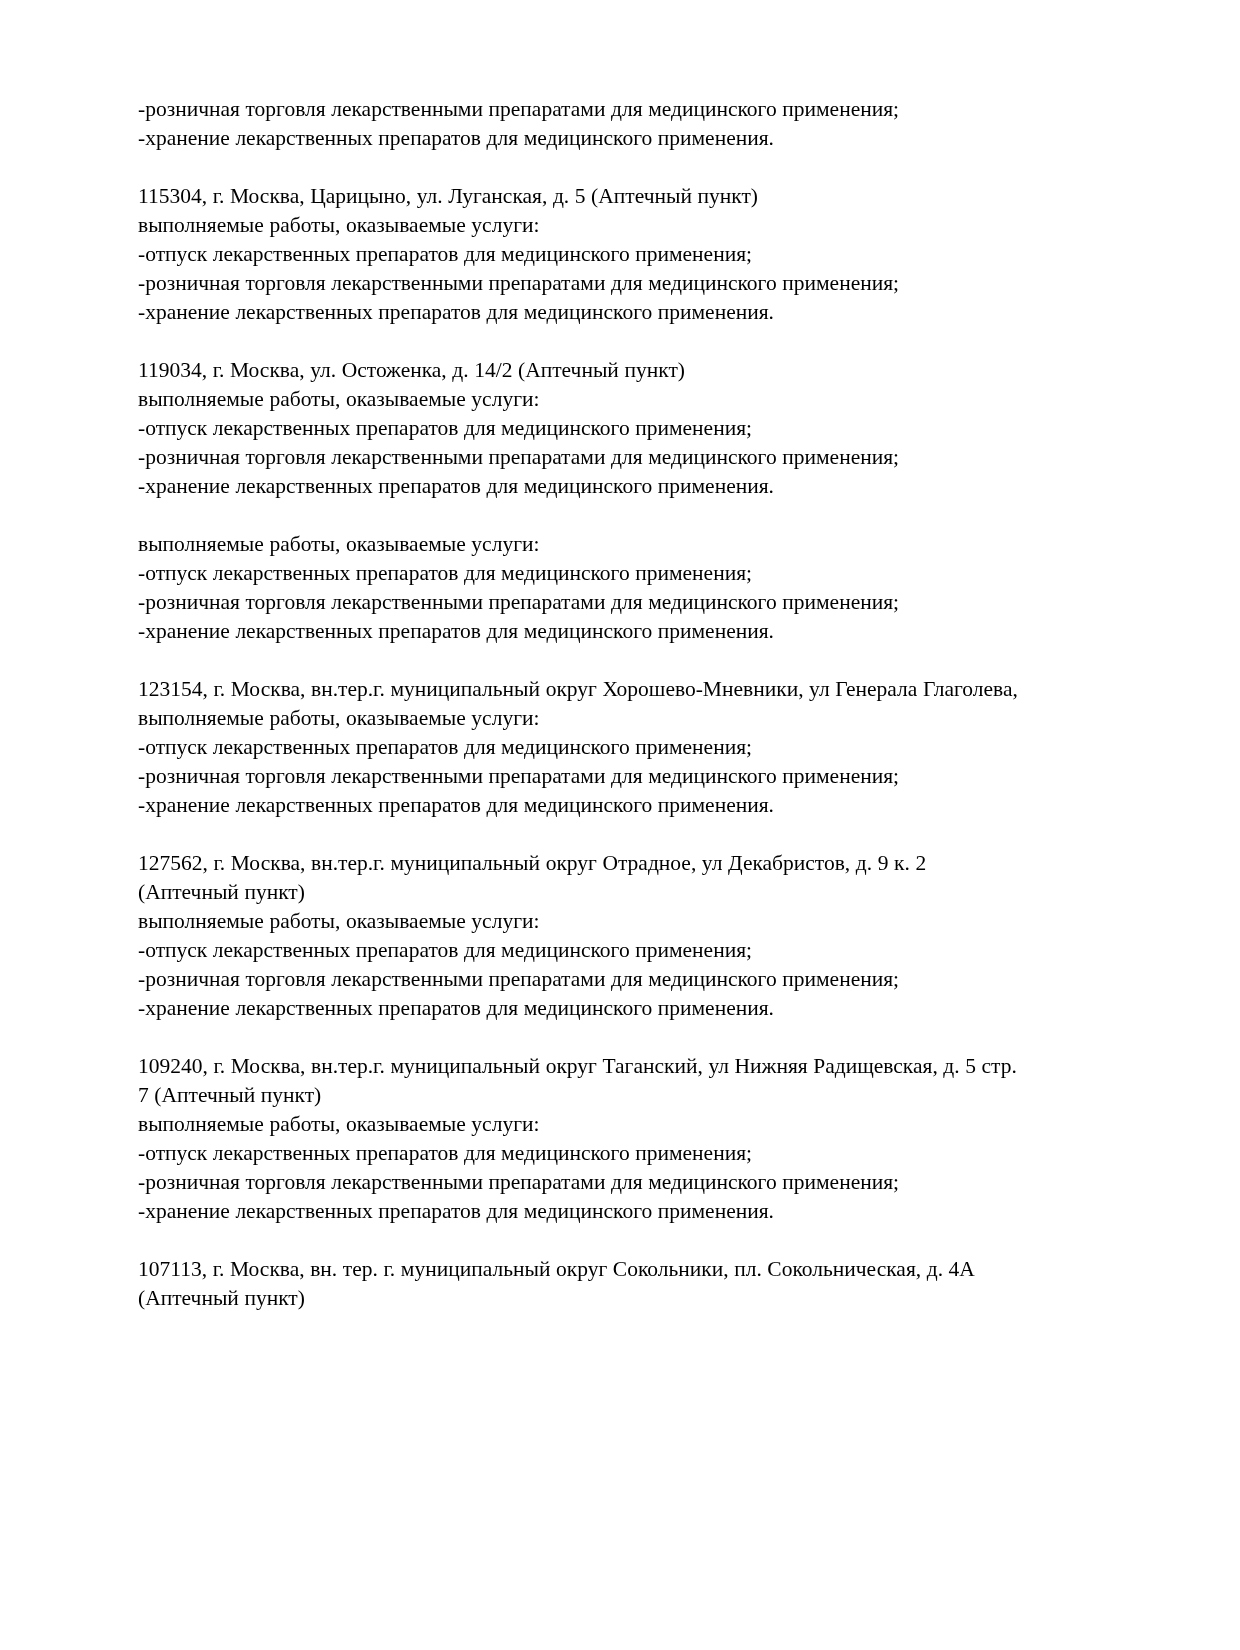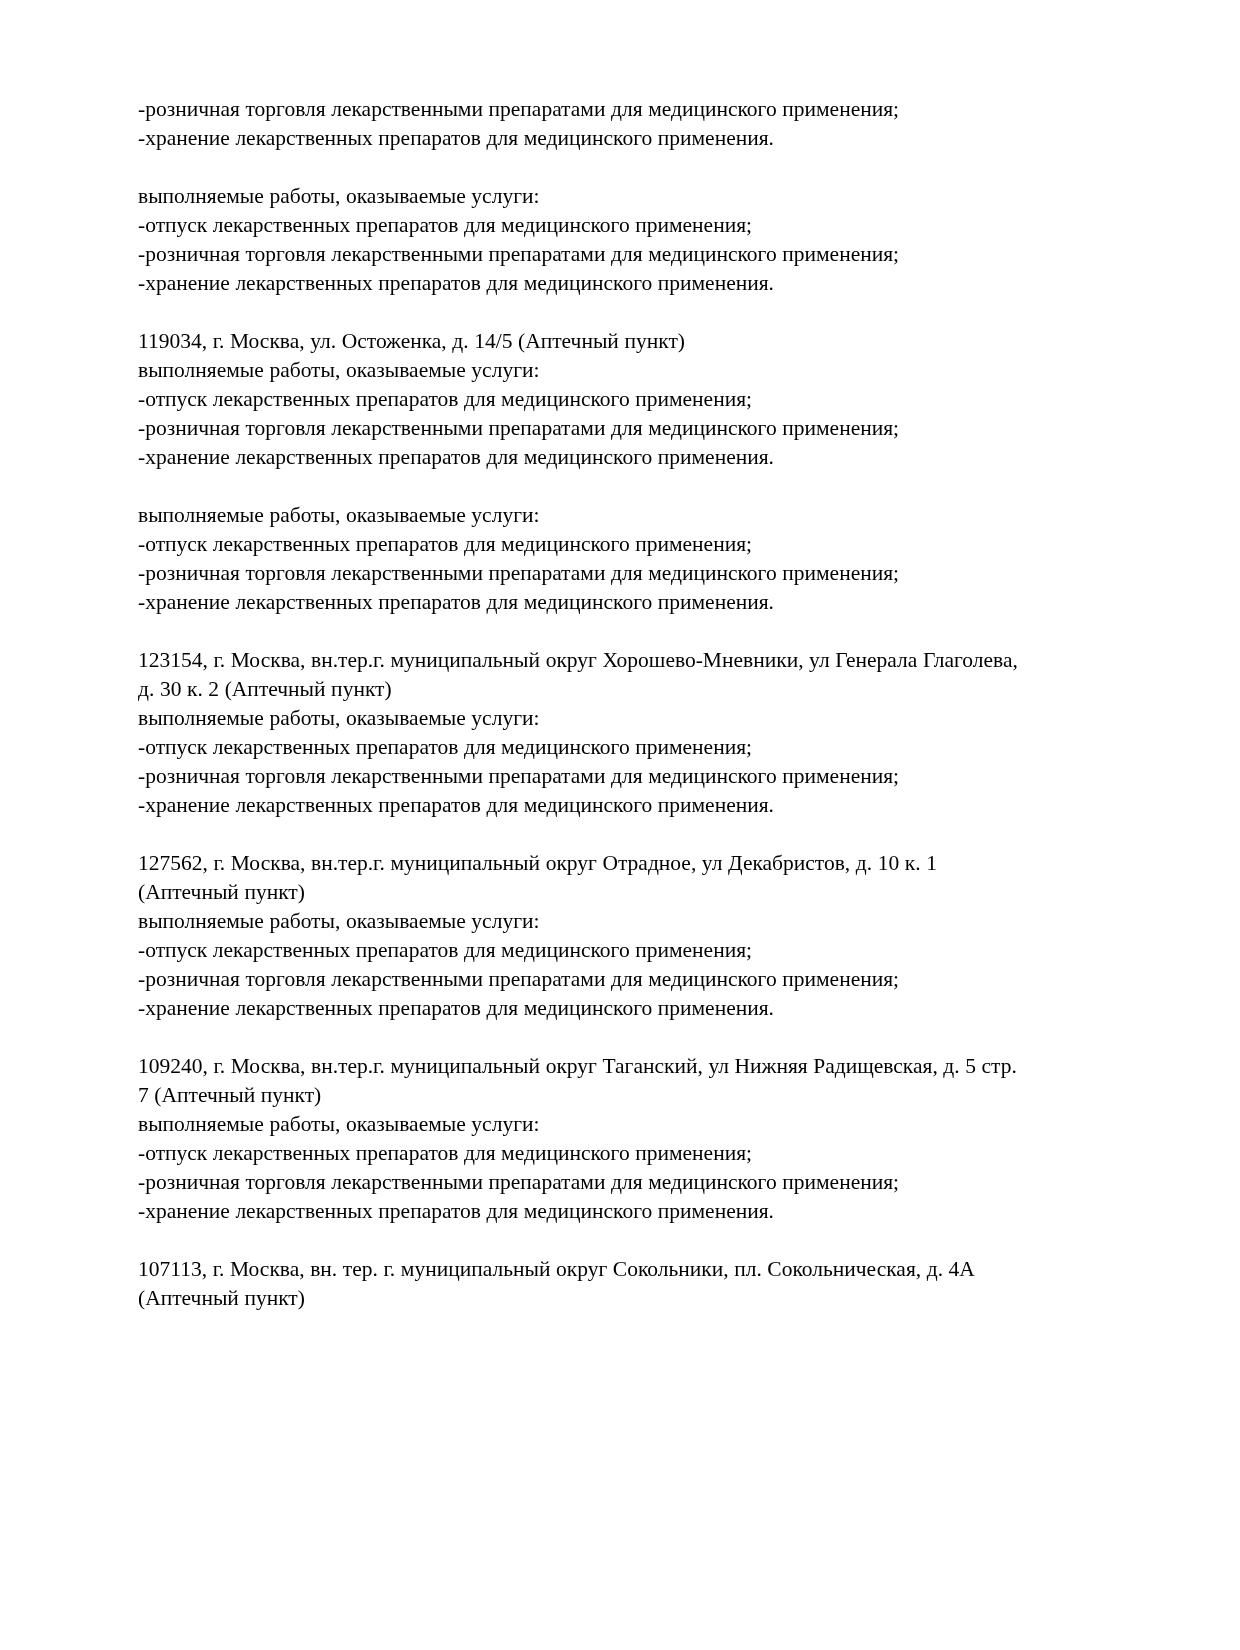--- a/index.html
+++ b/index.html
@@ -46,48 +46,48 @@
 </head>
 <body>
 
 <div class="page">
   <div class="doc-body" id="doc-body">
       <div class="block">
         <p class="line">-розничная торговля лекарственными препаратами для медицинского применения;</p>
         <p class="line">-хранение лекарственных препаратов для медицинского применения.</p>
       </div>
       <div class="block">
+        <p class="line addr">115304, г. Москва, Царицыно, ул. Луганская, д. 5 (Аптечный пункт)</p>
         <p class="line">выполняемые работы, оказываемые услуги:</p>
         <p class="line">-отпуск лекарственных препаратов для медицинского применения;</p>
         <p class="line">-розничная торговля лекарственными препаратами для медицинского применения;</p>
         <p class="line">-хранение лекарственных препаратов для медицинского применения.</p>
       </div>
       <div class="block">
-        <p class="line addr">119034, г. Москва, ул. Остоженка, д. 14/5 (Аптечный пункт)</p>
+        <p class="line addr">119034, г. Москва, ул. Остоженка, д. 14/2 (Аптечный пункт)</p>
         <p class="line">выполняемые работы, оказываемые услуги:</p>
         <p class="line">-отпуск лекарственных препаратов для медицинского применения;</p>
         <p class="line">-розничная торговля лекарственными препаратами для медицинского применения;</p>
         <p class="line">-хранение лекарственных препаратов для медицинского применения.</p>
       </div>
       <div class="block">
         <p class="line">выполняемые работы, оказываемые услуги:</p>
         <p class="line">-отпуск лекарственных препаратов для медицинского применения;</p>
         <p class="line">-розничная торговля лекарственными препаратами для медицинского применения;</p>
         <p class="line">-хранение лекарственных препаратов для медицинского применения.</p>
       </div>
       <div class="block">
         <p class="line addr">123154, г. Москва, вн.тер.г. муниципальный округ Хорошево-Мневники, ул Генерала Глаголева,</p>
-        <p class="line">д. 30 к. 2 (Аптечный пункт)</p>
         <p class="line">выполняемые работы, оказываемые услуги:</p>
         <p class="line">-отпуск лекарственных препаратов для медицинского применения;</p>
         <p class="line">-розничная торговля лекарственными препаратами для медицинского применения;</p>
         <p class="line">-хранение лекарственных препаратов для медицинского применения.</p>
       </div>
       <div class="block">
-        <p class="line addr">127562, г. Москва, вн.тер.г. муниципальный округ Отрадное, ул Декабристов, д. 10 к. 1</p>
+        <p class="line addr">127562, г. Москва, вн.тер.г. муниципальный округ Отрадное, ул Декабристов, д. 9 к. 2</p>
         <p class="line">(Аптечный пункт)</p>
         <p class="line">выполняемые работы, оказываемые услуги:</p>
         <p class="line">-отпуск лекарственных препаратов для медицинского применения;</p>
         <p class="line">-розничная торговля лекарственными препаратами для медицинского применения;</p>
         <p class="line">-хранение лекарственных препаратов для медицинского применения.</p>
       </div>
       <div class="block">
         <p class="line addr">109240, г. Москва, вн.тер.г. муниципальный округ Таганский, ул Нижняя Радищевская, д. 5 стр.</p>
         <p class="line">7 (Аптечный пункт)</p>
         <p class="line">выполняемые работы, оказываемые услуги:</p>

